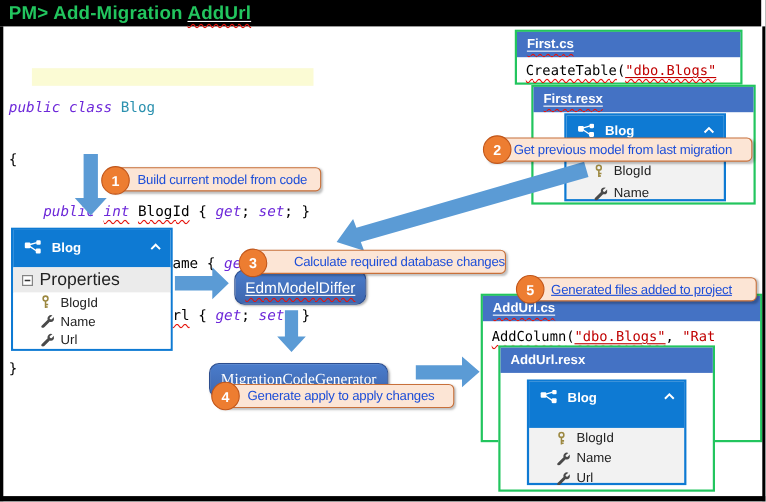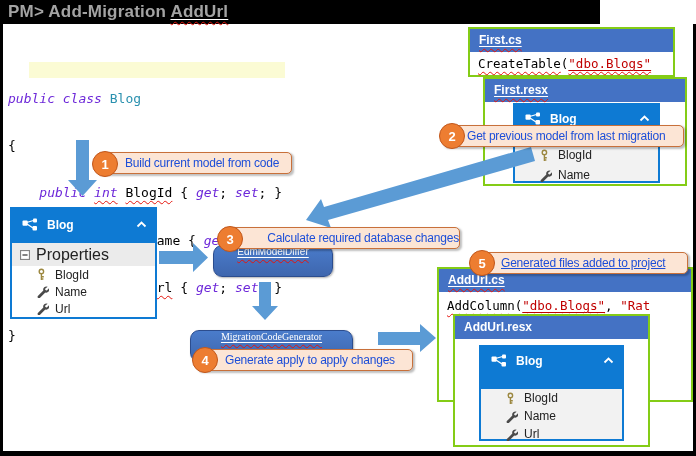--- a/index.html
+++ b/index.html
@@ -1,20 +1,20 @@
 <!DOCTYPE html>
 <html><head>
 <meta charset="utf-8">
 <style>
   html,body{margin:0;padding:0;background:#888;}
   .frame{position:relative;width:696px;height:456px;background:#fff;overflow:hidden;
          font-family:"Liberation Sans",sans-serif;}
   
-  .titlebar{position:absolute;left:0;top:0;width:600px;height:24px;background:#000;
-            color:#a3a3a3;font-size:17px;font-weight:700;line-height:24px;padding-left:8px;
+  .titlebar{position:absolute;left:0;top:0;width:692px;height:24px;background:#000;
+            color:#22c55e;font-size:17px;font-weight:700;line-height:24px;padding-left:8px;
             box-sizing:border-box;z-index:60;letter-spacing:.2px;}
   .edge{position:absolute;background:#000;z-index:60;}
   .edge.left{left:0;top:24px;width:3px;height:432px;}
   .edge.right{left:693px;top:24px;width:3px;height:432px;}
   .edge.bottom{left:0;top:451px;width:696px;height:5px;}
   
   .sq{text-decoration-line:underline;text-decoration-style:wavy;text-decoration-color:#E5150D;
       text-decoration-thickness:1px;text-underline-offset:4px;}
   .sq2{text-decoration-line:underline;text-decoration-style:wavy;text-decoration-color:#E5150D;
       text-decoration-thickness:1px;text-underline-offset:2.5px;margin-top:19px;}
@@ -24,21 +24,21 @@
   
   .code-editor{position:absolute;left:8px;top:59px;z-index:5;
                font-family:"DejaVu Sans Mono",monospace;font-size:13px;line-height:15.8px;
                white-space:pre;color:#000;}
   .hl-rect{position:absolute;left:29px;top:62px;width:256px;height:16px;background:#FBFBD4;z-index:4;}
   .kw{color:#6d28d9;font-style:italic;}
   .ty{color:#2B91AF;}
   .st{color:#C00000;}
   .pl{color:#000;}
   
-  .win{position:absolute;background:#fff;border:2px solid #84cc16;box-sizing:border-box;}
+  .win{position:absolute;background:#fff;border:2px solid #22c55e;box-sizing:border-box;}
   .win .bar{height:23px;background:#4472C4;color:#fff;font-size:12px;font-weight:700;
             line-height:22px;padding-left:9px;}
   .win .code{font-family:"DejaVu Sans Mono",monospace;font-size:12.5px;color:#000;
              white-space:pre;padding:6px 0 0 8px;}
   
   .etable{position:absolute;border:2px solid #0E7AD3;box-sizing:border-box;background:#F2F2F2;}
   .ehead{background:#0E7AD3;color:#fff;display:flex;align-items:flex-start;
          padding:7px 8px 0 10px;box-sizing:border-box;}
   .ehead .nm{font-size:12px;font-weight:700;margin-left:9px;flex:1;}
   .erow{display:flex;align-items:center;font-size:12px;color:#222;padding-left:24px;}
@@ -46,21 +46,21 @@
   
   .mbox{position:absolute;left:10px;top:207px;width:147px;height:112px;background:#fff;
         border:2px solid #0E7AD3;box-sizing:border-box;z-index:10;}
   .mbox .ehead{height:34px;}
   .prow{display:flex;align-items:center;background:#EBEBEB;height:23px;font-size:16px;
         color:#222;padding-left:8px;}
   .prow .ic{width:10px;height:10px;margin-right:6px;}
   .mbox .erow{height:17px;background:#fff;}
   
   .pbox{position:absolute;background:linear-gradient(#4A7CCB,#3E66AE);border:1.5px solid #2C4D8E;
-        border-radius:9px;color:#fff;font-size:10px;display:flex;align-items:flex-start;
+        border-radius:9px;color:#fff;font-size:14px;display:flex;align-items:center;
         justify-content:center;box-sizing:border-box;z-index:25;box-shadow:1px 1px 2px rgba(0,0,0,.3);}
   
   .steplabel{position:absolute;background:#FCE5D5;border:1px solid #C8703A;border-radius:5px;
              font-size:12px;letter-spacing:-0.2px;color:#1d4ed8;display:flex;align-items:center;
              box-sizing:border-box;z-index:40;box-shadow:1.5px 1.5px 2px rgba(0,0,0,.25);}
   .stepnum{position:absolute;width:26px;height:26px;border-radius:50%;background:#ED7D31;
            border:1px solid #C1561A;color:#fff;font-size:13px;font-weight:700;display:flex;
            align-items:center;justify-content:center;box-sizing:border-box;z-index:45;}
   .arrows{position:absolute;left:0;top:0;z-index:30;pointer-events:none;}
 </style>

